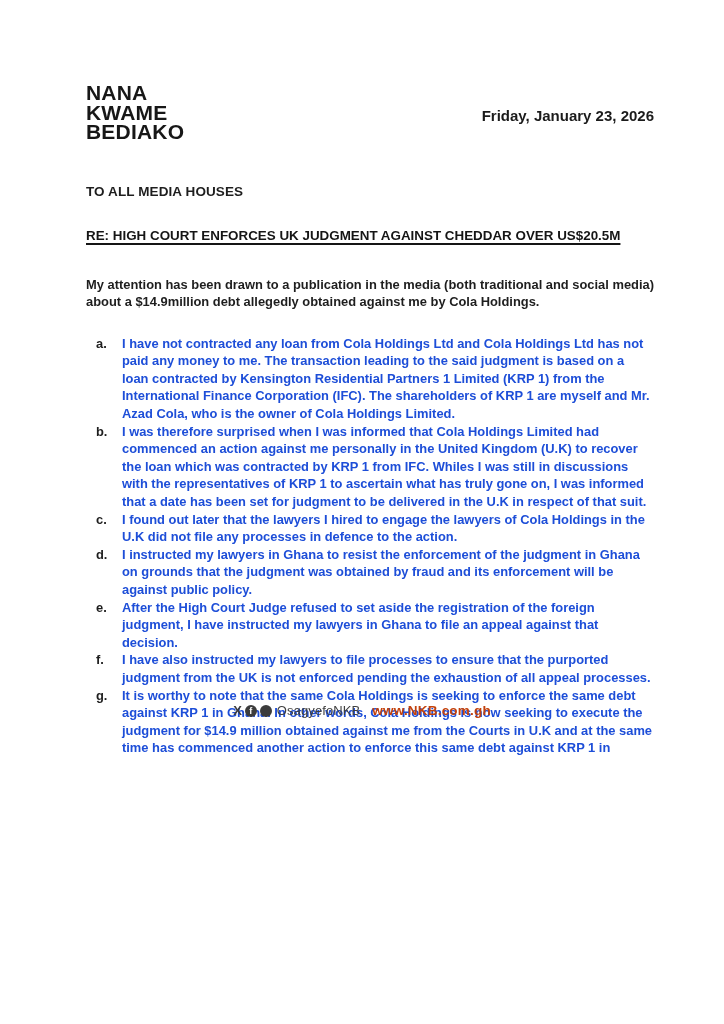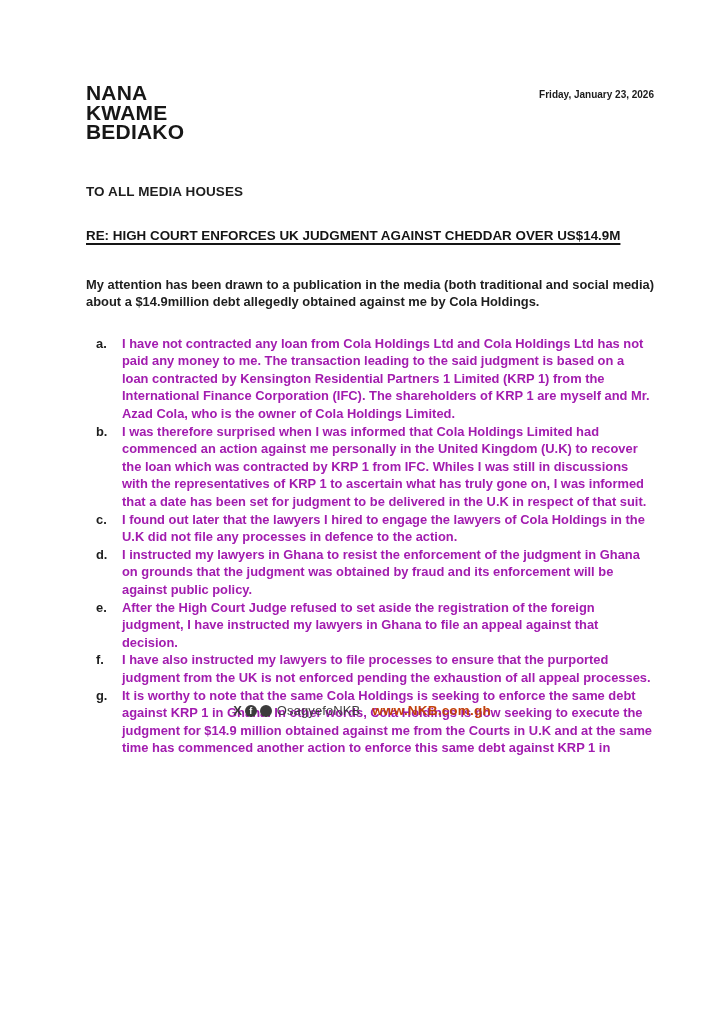--- a/index.html
+++ b/index.html
@@ -26,23 +26,23 @@
   }
   .logo {
     font-weight: 900;
     font-size: 21px;
     line-height: 19.5px;
     letter-spacing: 0.2px;
     color: #171717;
   }
   .date {
     font-weight: 700;
-    font-size: 10px;
+    font-size: 15px;
     color: #1b1b1b;
-    margin-top: 6px;
+    margin-top: 24px;
   }
   .recipient {
     margin-top: 42px;
     font-weight: 700;
     font-size: 13.5px;
     letter-spacing: 0.1px;
     color: #1e1e1e;
   }
   .salutation {
     margin-top: 26px;
@@ -84,21 +84,21 @@
     font-weight: 700;
     font-size: 12.9px;
     line-height: 17.6px;
     color: #1e1e1e;
   }
   .point-text {
     flex: 1;
     font-weight: 700;
     font-size: 12.9px;
     line-height: 17.6px;
-    color: #a21caf;
+    color: #1d4ed8;
   }
   
   .letter-footer {
     position: absolute;
     left: 0;
     right: 0;
     bottom: 42px;
     display: flex;
     justify-content: center;
     align-items: center;
@@ -153,21 +153,21 @@
       <div>KWAME</div>
       <div>BEDIAKO</div>
     </div>
     <div class="date">Friday, January 23, 2026</div>
   </div>
 
   <div class="recipient">TO ALL MEDIA HOUSES</div>
 
 
   <div class="subject">
-    <span class="subject-line">RE: HIGH COURT ENFORCES UK JUDGMENT AGAINST CHEDDAR OVER US$14.9M</span><br>
+    <span class="subject-line">RE: HIGH COURT ENFORCES UK JUDGMENT AGAINST CHEDDAR OVER US$20.5M</span><br>
   </div>
 
   <p class="para para-1">My attention has been drawn to a publication in the media (both traditional and social media) about a $14.9million debt allegedly obtained against me by Cola Holdings.</p>
 
 
   <div class="points">
     <div class="point">
       <span class="point-marker">a.</span>
       <span class="point-text">I have not contracted any loan from Cola Holdings Ltd and Cola Holdings Ltd has not paid any money to me.  The transaction leading to the said judgment is based on a loan contracted by Kensington Residential Partners 1 Limited (KRP 1) from the International Finance Corporation (IFC). The shareholders of KRP 1 are myself and Mr. Azad Cola, who is the owner of Cola Holdings Limited.</span>
     </div>

